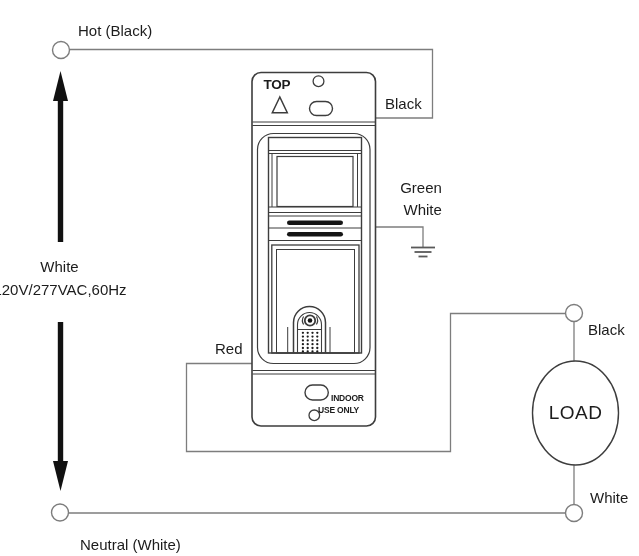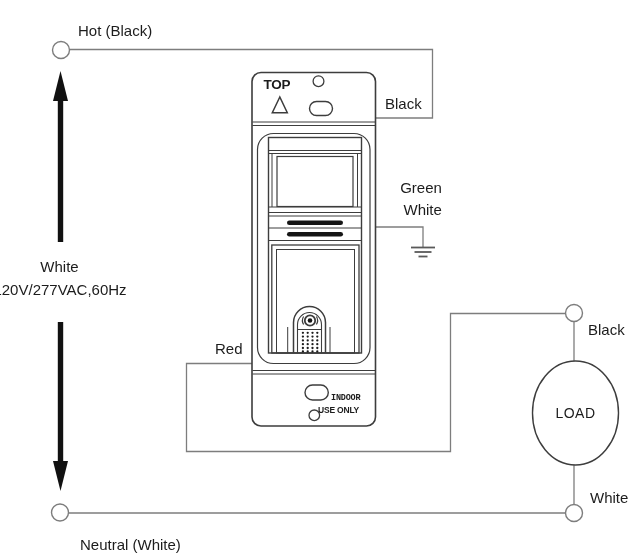--- a/index.html
+++ b/index.html
@@ -5,21 +5,21 @@
   html,body{margin:0;padding:0;background:#ffffff;}
   #stage{
     position:relative;width:639px;height:556px;background:#ffffff;overflow:hidden;
     font-family:"Liberation Sans", sans-serif;color:#1c1c1c;
   }
   #stage svg{position:absolute;left:0;top:0;}
   .label{position:absolute;white-space:nowrap;color:#1c1c1c;}
   .fs15{font-size:15px;}
   .title{font-size:25px;letter-spacing:.3px;transform:translateX(-50%);}
   .cx{transform:translateX(-50%);text-align:right;}
-  .load-text{font-size:14px;letter-spacing:.5px;transform:translate(-50%,-50%);}
+  .load-text{font-size:19px;letter-spacing:.5px;transform:translate(-50%,-50%);}
   .top-text{font-size:13.5px;font-weight:bold;letter-spacing:-.3px;}
   .tiny{font-size:8.5px;font-weight:bold;letter-spacing:-.2px;}
   .gg{line-height:21.5px;}
 </style>
 </head>
 <body>
 
 <div id="stage">
 
   <svg width="639" height="556" viewBox="0 0 639 556">
@@ -139,15 +139,15 @@
 
   <div class="label fs15" style="left:199px;top:340px;margin-left:16px;">Red</div>
 
   <div class="label fs15" style="left:588px;top:321px;">Black</div>
   <div class="label load-text" style="left:575.5px;top:413px;">LOAD</div>
   <div class="label fs15" style="left:590px;top:489px;text-align:right;">White</div>
 
   <div class="label fs15" style="left:80px;top:518px;margin-top:18px;">Neutral (White)</div>
 
   <div class="label top-text" style="left:263.5px;top:77px;">TOP</div>
-  <div class="label tiny" style="left:331px;top:392.5px;font-family:Liberation Mono, monospace;">INDOOR</div>
+  <div class="label tiny" style="left:331px;top:392.5px;">INDOOR</div>
   <div class="label tiny" style="left:318px;top:404.5px;">USE ONLY</div>
 </div>
 
 </body></html>

